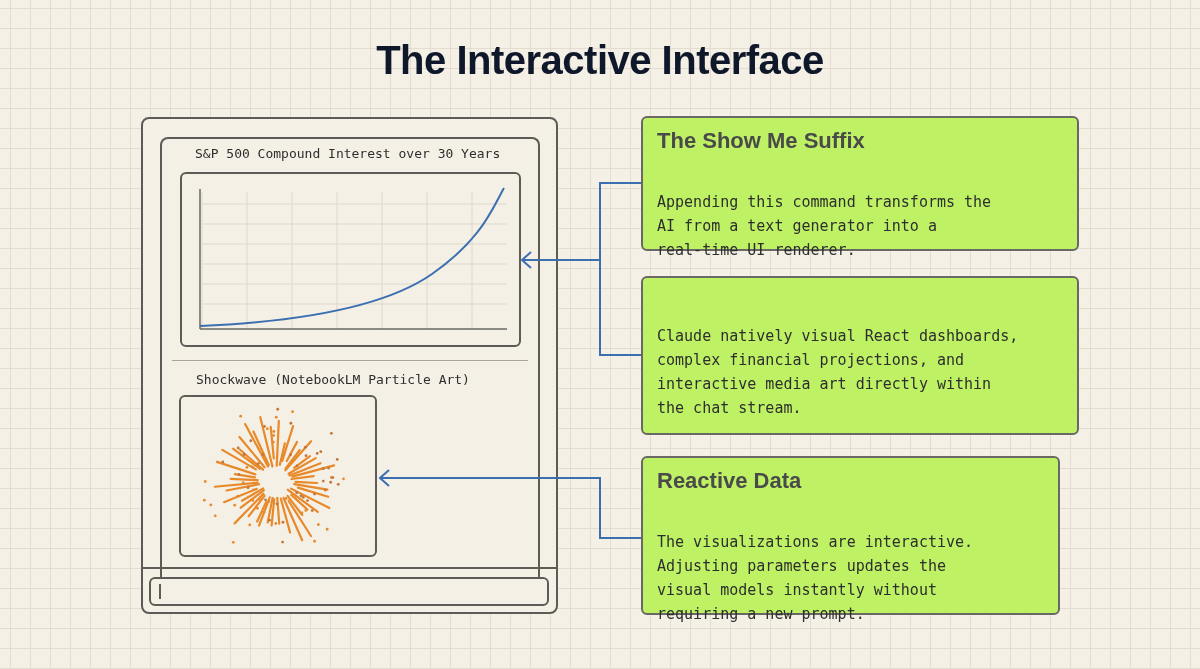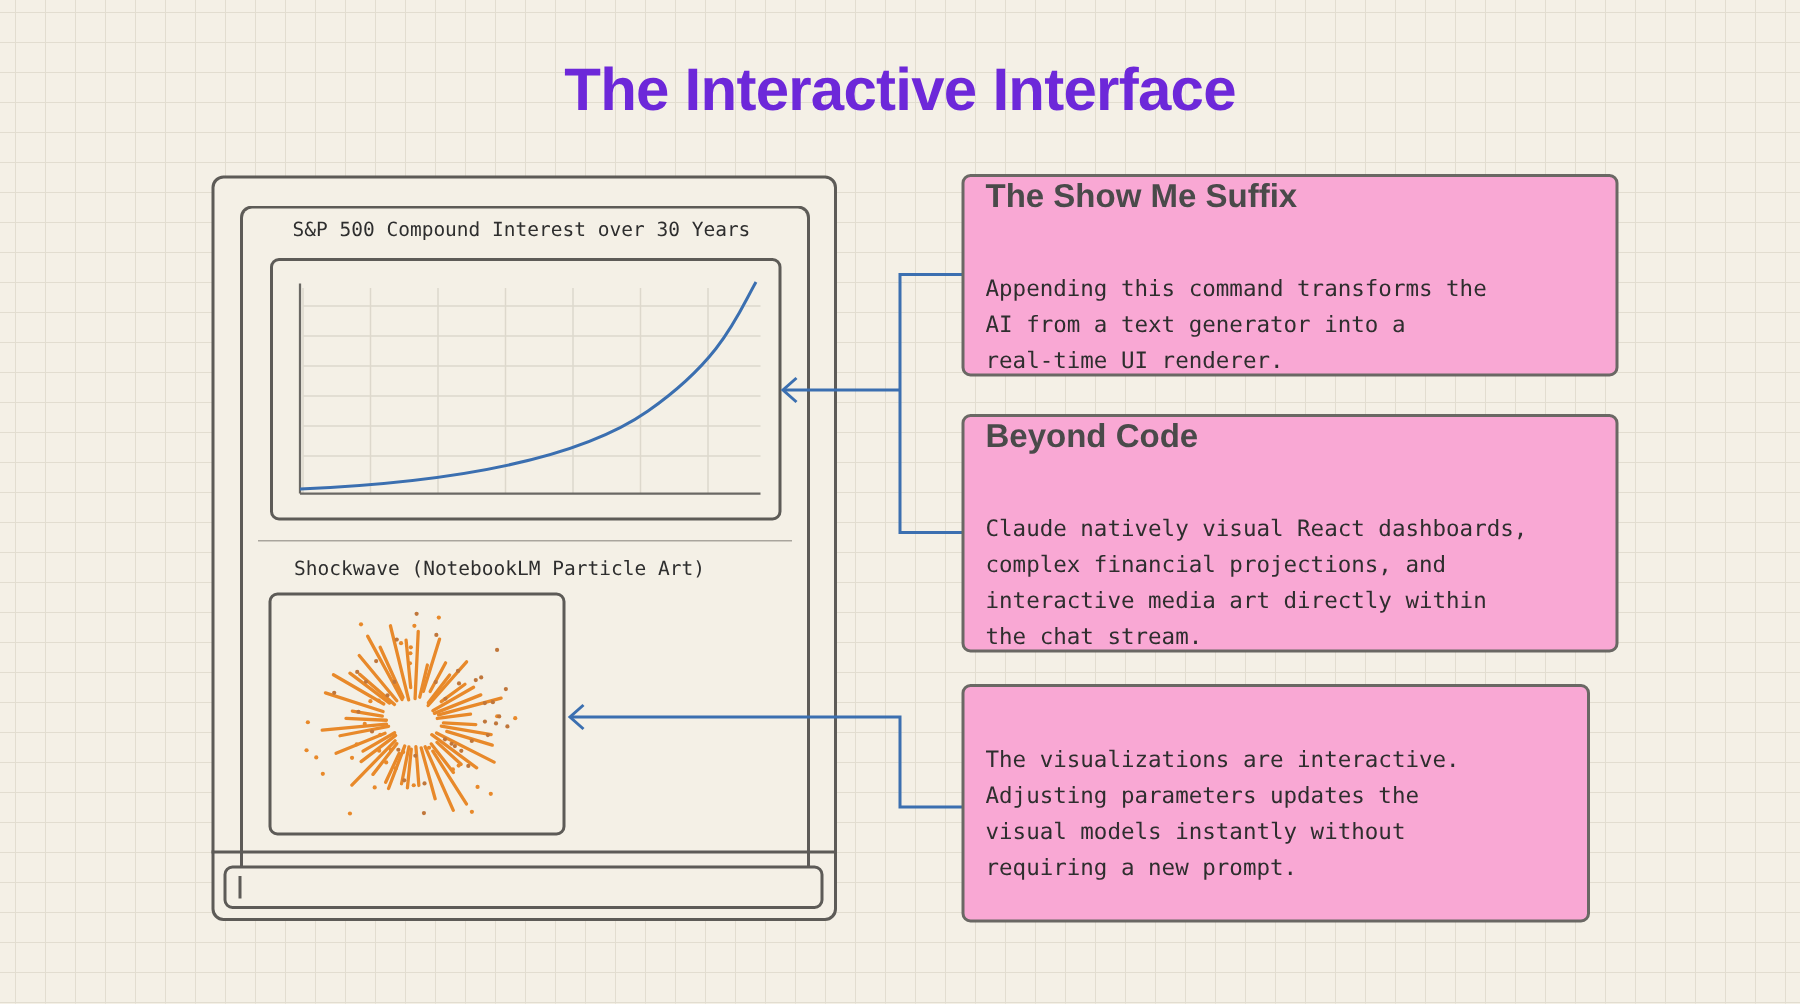--- a/index.html
+++ b/index.html
@@ -11,21 +11,21 @@
       linear-gradient(to right, #e2ddd0 1px, transparent 1px),
       linear-gradient(to bottom, #e2ddd0 1px, transparent 1px);
     background-size: 20px 20px;
     background-position: 10px 8px;
     font-family: "DejaVu Sans Mono", monospace;
     color: #2e2e2e;
   }
   .title {
     position: absolute; left: 0; top: 38px; width: 1200px; text-align: center;
     font-family: "Liberation Sans", sans-serif; font-weight: bold;
-    font-size: 40px; color: #6d28d9; letter-spacing: -0.5px;
+    font-size: 40px; color: #0f172a; letter-spacing: -0.5px;
   }
   .window {
     position: absolute; left: 141px; top: 117px; width: 417px; height: 497px;
     border: 2px solid #5d5b57; border-radius: 8px; background: #f4f0e6;
   }
   .panel-frame {
     position: absolute; left: 160px; top: 137px; width: 380px; height: 443px;
     border: 2px solid #5d5b57; border-bottom: none; border-radius: 8px 8px 0 0;
   }
   .section-label {
@@ -44,22 +44,22 @@
     border: 2px solid #5d5b57; border-radius: 6px;
   }
   .art-box svg { position: absolute; left: 0; top: 0; }
   .input-bar {
     position: absolute; left: 149px; top: 577px; width: 400px; height: 29px;
     border: 2px solid #5d5b57; border-radius: 6px; background: #f4f0e6;
   }
   .cursor { position: absolute; left: 8px; top: 5px; width: 2px; height: 15px; background: #5d5b57; }
   .bottom-rule { position: absolute; left: 141px; top: 567px; width: 417px; height: 2px; background: #5d5b57; }
   .card {
-    position: absolute; border: 2px solid #6a6864; border-radius: 6px; background: #f9a8d4;
-    padding: 0 14px;
+    position: absolute; border: 2px solid #6a6864; border-radius: 6px; background: #bef264;
+    padding: 10px 14px;
   }
   .card-title {
     font-family: "Liberation Sans", sans-serif; font-weight: bold; font-size: 22px; color: #4a4a4a;
     margin-bottom: 10px; display: block;
   }
   .card-body { font-size: 15px; line-height: 24px; color: #2e2e2e; white-space: pre-line; display: block; margin-top: 36px; }
   .connectors { position: absolute; left: 0; top: 0; pointer-events: none; }
   .brand {
     position: absolute; right: 12px; top: 649px; font-family: "Liberation Sans", sans-serif;
     font-size: 16px; font-weight: bold; color: #333; display: flex; align-items: flex-start; gap: 3px; margin-top: 44px;
@@ -238,28 +238,28 @@
 </svg>
 
 <div class="card" style="left:641px;top:116px;width:438px;height:135px;">
   <span class="card-title">The Show Me Suffix</span>
   <span class="card-body">Appending this command transforms the
 AI from a text generator into a
 real-time UI renderer.</span>
 </div>
 
 <div class="card" style="left:641px;top:276px;width:438px;height:159px;">
-  <span class="card-title">Beyond Code</span>
   <span class="card-body">Claude natively visual React dashboards,
 complex financial projections, and
 interactive media art directly within
 the chat stream.</span>
 </div>
 
 <div class="card" style="left:641px;top:456px;width:419px;height:159px;">
+  <span class="card-title">Reactive Data</span>
   <span class="card-body">The visualizations are interactive.
 Adjusting parameters updates the
 visual models instantly without
 requiring a new prompt.</span>
 </div>
 
 <div class="brand">
   <svg width="13" height="11">
     <path d="M1,10 A5.5,6 0 0 1 12,10" fill="none" stroke="#333" stroke-width="1.6"></path>
     <path d="M3.5,10 A3,3.5 0 0 1 9.5,10" fill="none" stroke="#333" stroke-width="1.6"></path>

